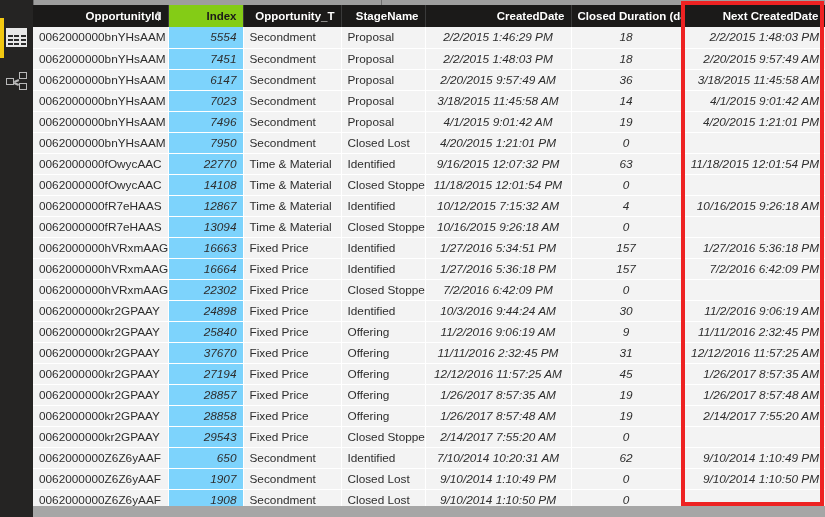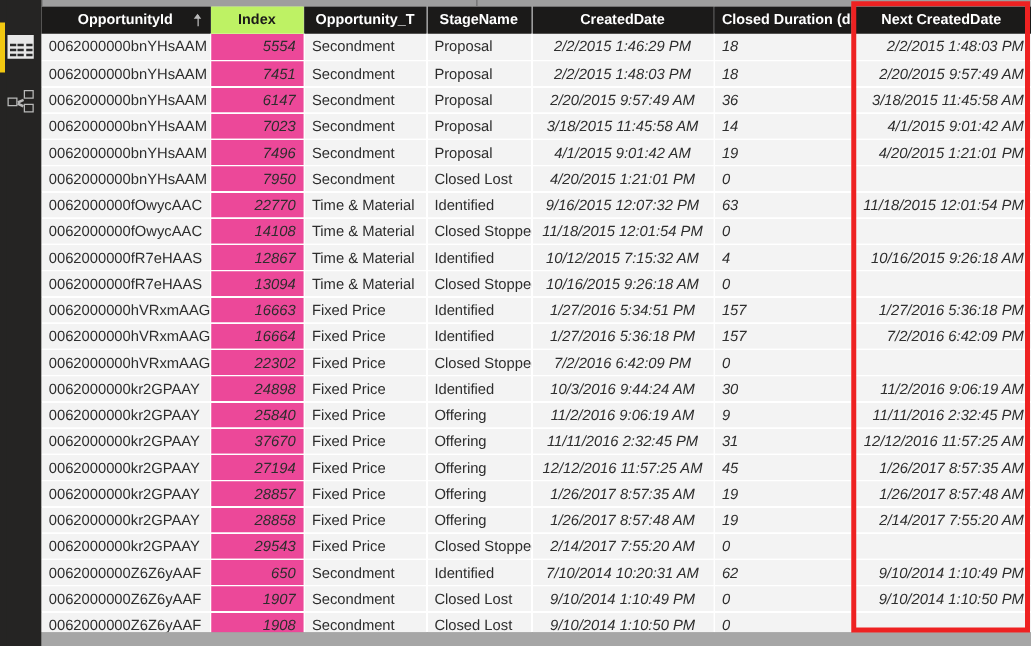--- a/index.html
+++ b/index.html
@@ -106,29 +106,29 @@
     width: 792px;
     font-size: 11.5px;
   }
   table.tbl th {
     background: #1b1a19;
     color: #ffffff;
     font-weight: bold;
     font-size: 11.5px;
     height: 22px;
     padding: 0 6px;
-    text-align: center;
+    text-align: right;
     white-space: nowrap;
     overflow: hidden;
     vertical-align: middle;
     position: relative;
     border-right: 1px solid #3a3a3a;
   }
   table.tbl th.sel {
-    background: #bef264;
+    background: #84cc16;
     color: #1b1a19;
   }
   th .sort-arrow {
     position: absolute;
     right: 5px; top: 50%;
     transform: translateY(-50%);
     width: 8px; height: 12px;
     opacity: .85;
   }
   th .sort-arrow::before {
@@ -154,26 +154,26 @@
     font-size: 11.8px;
     color: #2d2d2d;
     background: #f3f3f3;
     border-bottom: 1px solid #ffffff;
     border-right: 1px solid #ffffff;
     white-space: nowrap;
     overflow: hidden;
     vertical-align: middle;
   }
   table.tbl td.idxcol {
-    background: #ec4899;
+    background: #7dd3fc;
     text-align: right;
     font-style: italic;
   }
   table.tbl td.numital {
-    text-align: left;
+    text-align: center;
     font-style: italic;
   }
   table.tbl td.datecol {
     text-align: center;
     font-style: italic;
   }
   table.tbl td.nextcol {
     text-align: right;
     font-style: italic;
     border-right: none;

